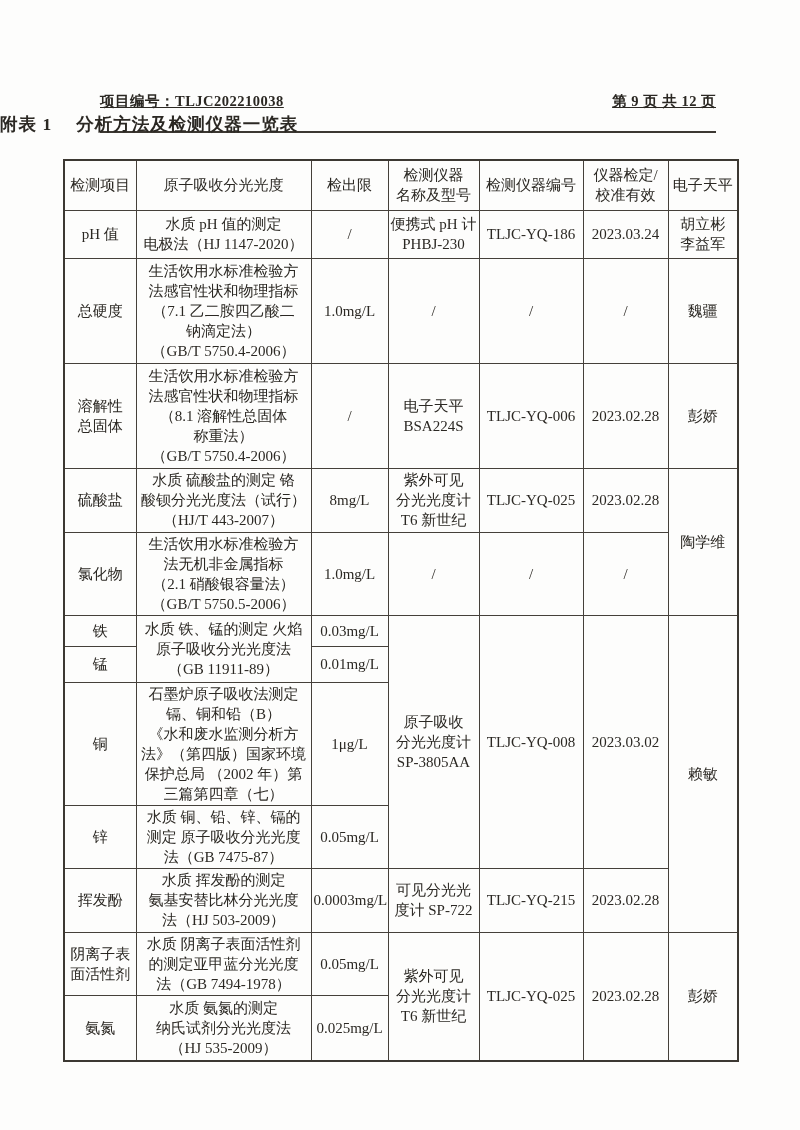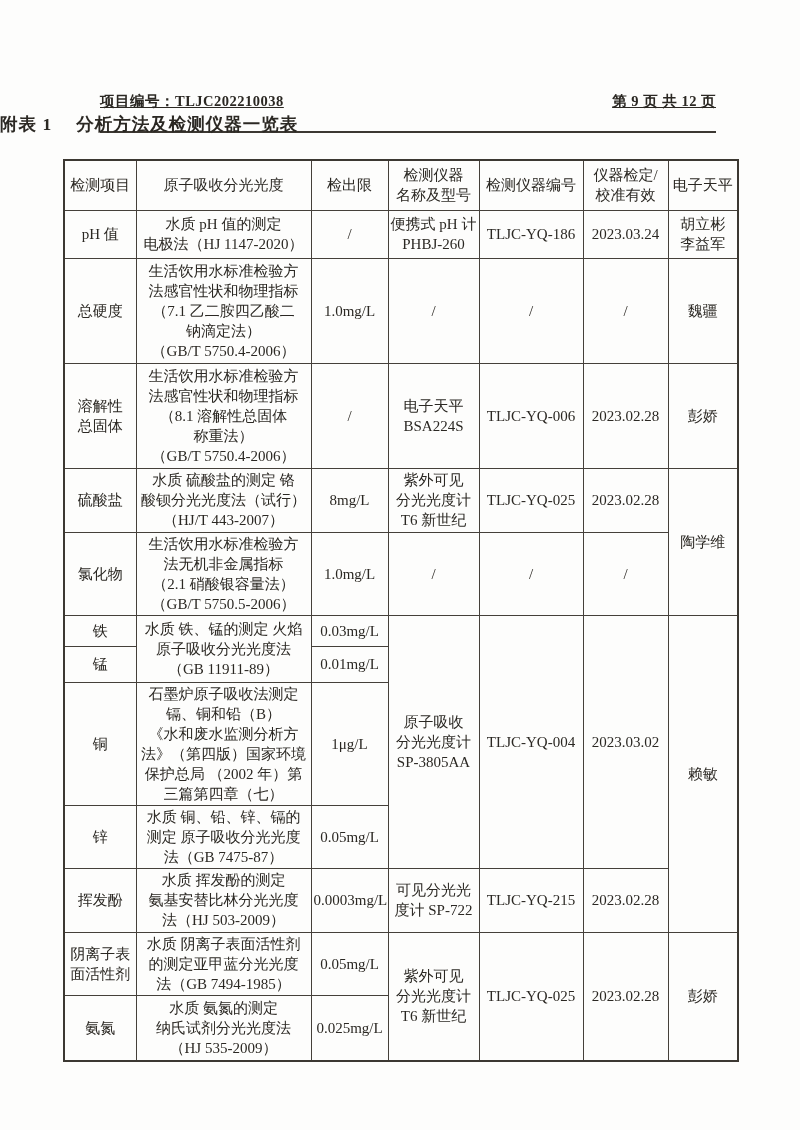--- a/index.html
+++ b/index.html
@@ -99,21 +99,21 @@
 校准有效</th>
     <th>电子天平</th>
   </tr>
 
   <tr style="height:48px">
     <td>pH 值</td>
     <td>水质 pH 值的测定
 电极法（HJ 1147-2020）</td>
     <td>/</td>
     <td>便携式 pH 计
-PHBJ-260</td>
+PHBJ-230</td>
     <td>TLJC-YQ-186</td>
     <td>2023.03.24</td>
     <td>胡立彬
 李益军</td>
   </tr>
 
   <tr style="height:105px">
     <td>总硬度</td>
     <td>生活饮用水标准检验方
 法感官性状和物理指标
@@ -171,21 +171,21 @@
 
   <tr style="height:31px">
     <td>铁</td>
     <td rowspan="2">水质 铁、锰的测定 火焰
 原子吸收分光光度法
 （GB 11911-89）</td>
     <td>0.03mg/L</td>
     <td rowspan="4">原子吸收
 分光光度计
 SP-3805AA</td>
-    <td rowspan="4">TLJC-YQ-004</td>
+    <td rowspan="4">TLJC-YQ-008</td>
     <td rowspan="4">2023.03.02</td>
     <td rowspan="5">赖敏</td>
   </tr>
 
   <tr style="height:36px">
     <td>锰</td>
     <td>0.01mg/L</td>
   </tr>
 
   <tr style="height:120px">
@@ -217,21 +217,21 @@
 度计 SP-722</td>
     <td>TLJC-YQ-215</td>
     <td>2023.02.28</td>
   </tr>
 
   <tr style="height:62px">
     <td>阴离子表
 面活性剂</td>
     <td>水质 阴离子表面活性剂
 的测定亚甲蓝分光光度
-法（GB 7494-1985）</td>
+法（GB 7494-1978）</td>
     <td>0.05mg/L</td>
     <td rowspan="2">紫外可见
 分光光度计
 T6 新世纪</td>
     <td rowspan="2">TLJC-YQ-025</td>
     <td rowspan="2">2023.02.28</td>
     <td rowspan="2">彭娇</td>
   </tr>
 
   <tr style="height:66px">

